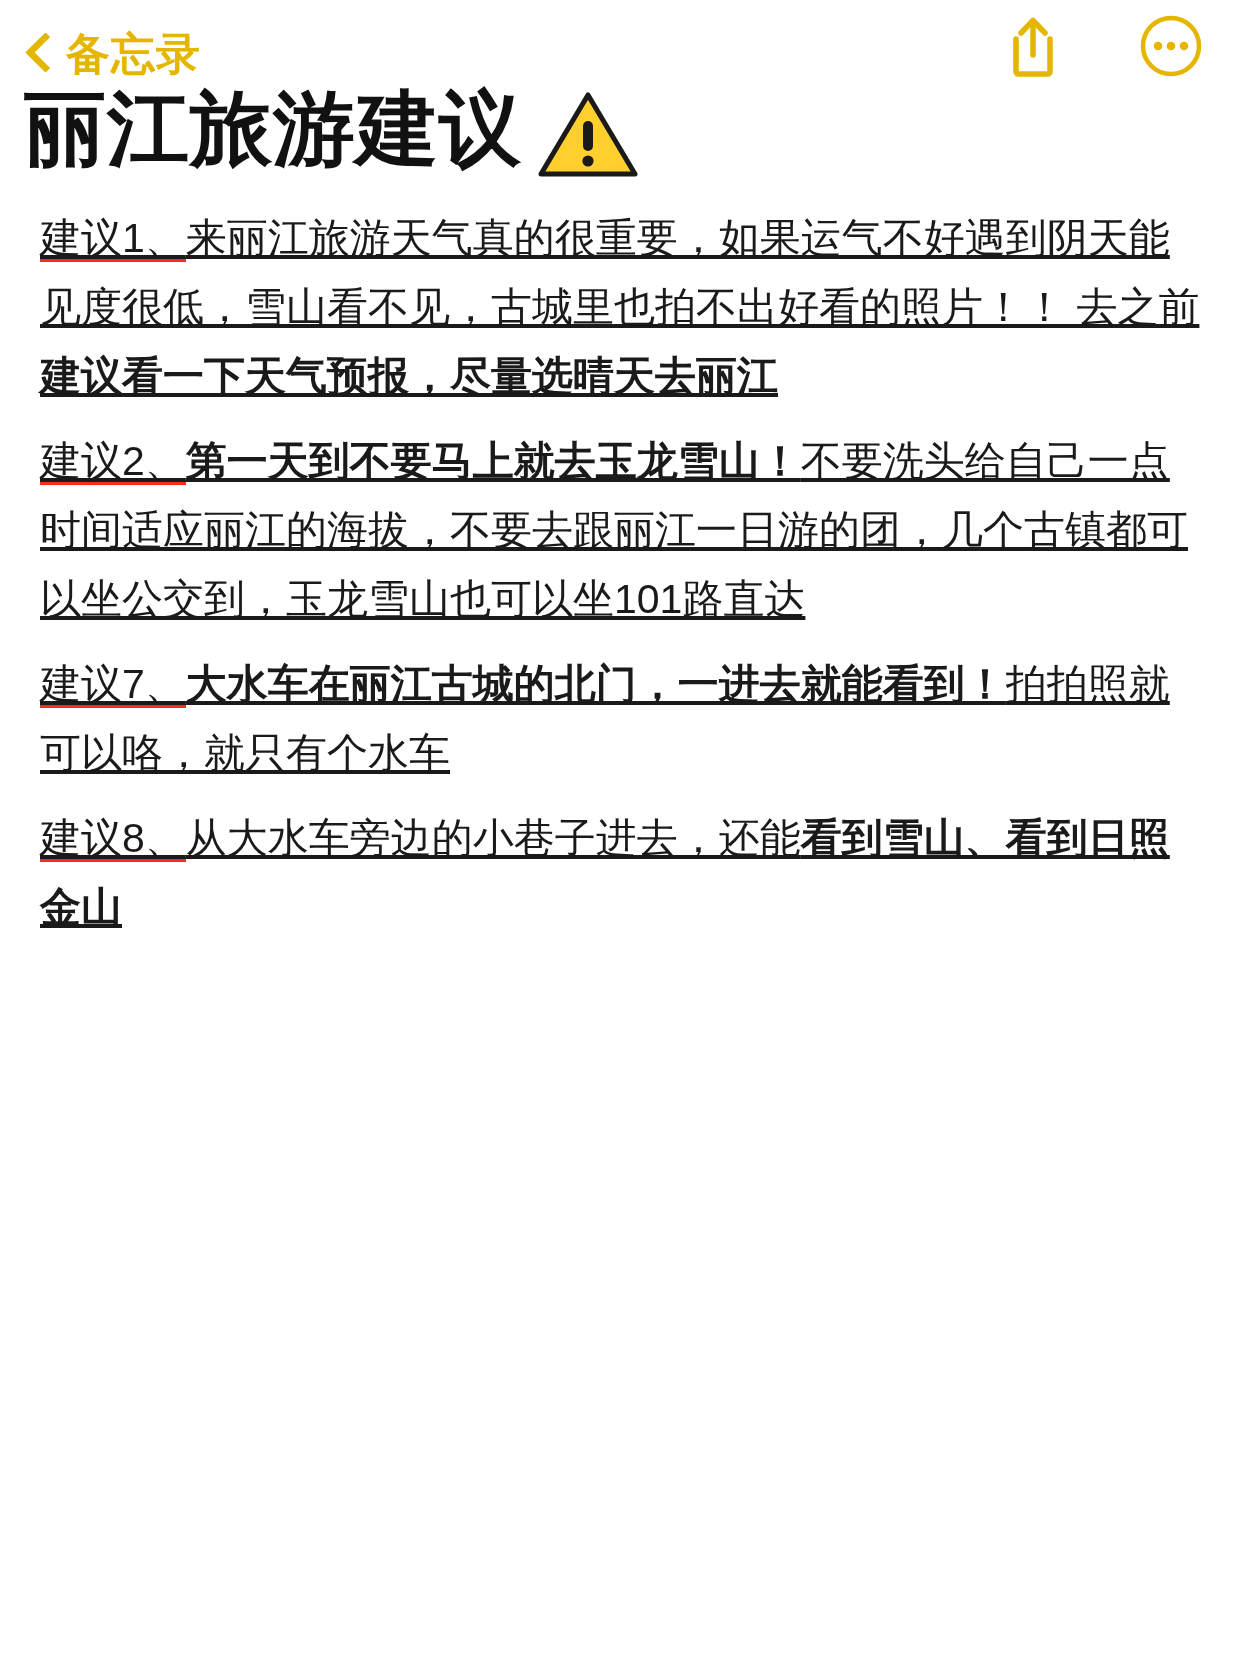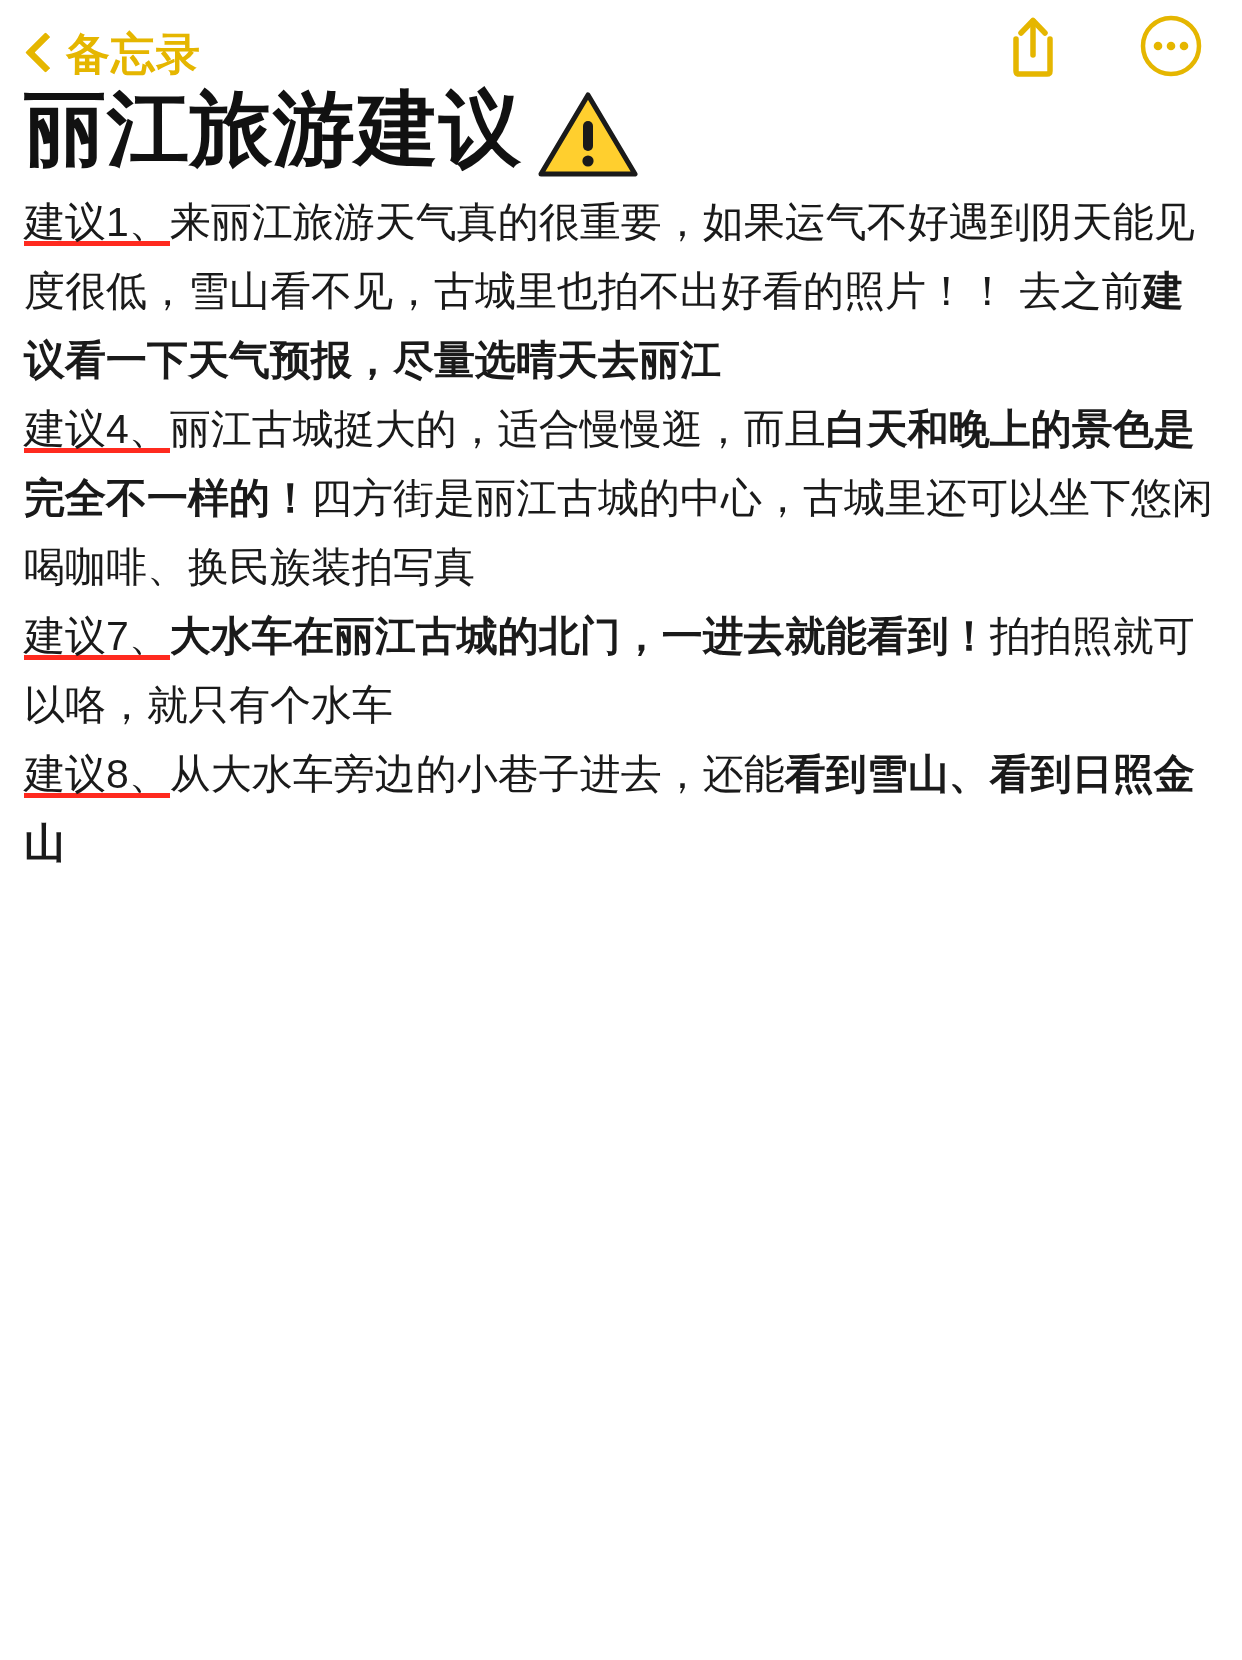--- a/index.html
+++ b/index.html
@@ -88,22 +88,23 @@
 
   
   .note-body {
     padding: 6px 20px 0 24px;
     font-size: 41px;
     line-height: 69px;
     color: #1a1a1a;
     letter-spacing: 0px;
   }
   .para {
-    margin: 0;
+    margin: 16px;
     text-indent: 0;
+    text-decoration: underline;
   }
   .lead {
     position: relative;
     display: inline;
     background-image: linear-gradient(to right, #ff2a1f, #ff2a1f);
     background-repeat: no-repeat;
     background-size: 100% 5px;
     background-position: 0 calc(100% - 2px);
     padding-bottom: 3px;
   }
@@ -142,17 +143,17 @@
   <svg width="104" height="96" viewBox="0 0 104 96">
     <path d="M52 9 L99 88 L5 88 Z" fill="#ffcf2e" stroke="#1a1a1a" stroke-width="5" stroke-linejoin="round"></path>
     <rect x="47" y="35" width="10" height="30" rx="5" fill="#1a1a1a"></rect>
     <circle cx="52" cy="75" r="5.6" fill="#1a1a1a"></circle>
   </svg>
 </div>
 
 <div class="note-body">
   <div id="tips-container">
       <p class="para"><span class="lead">建议1、</span><span>来丽江旅游天气真的很重要，如果运气不好遇到阴天能见度很低，雪山看不见，古城里也拍不出好看的照片！！ 去之前</span><span class="b">建议看一下天气预报，尽量选晴天去丽江</span></p>
-      <p class="para"><span class="lead">建议4、</span><span>丽江古城挺大的，适合慢慢逛，而且</span><span class="b">白天和晚上的景色是完全不一样的！</span><span>四方街是丽江古城的中心，古城里还可以坐下悠闲喝咖啡、换民族装拍写真</span></p>
+      <p class="para"><span class="lead">建议2、</span><span class="b">第一天到不要马上就去玉龙雪山！</span><span>不要洗头给自己一点时间适应丽江的海拔，不要去跟丽江一日游的团，几个古镇都可以坐公交到，玉龙雪山也可以坐101路直达</span></p>
       <p class="para"><span class="lead">建议7、</span><span class="b">大水车在丽江古城的北门，一进去就能看到！</span><span>拍拍照就可以咯，就只有个水车</span></p>
       <p class="para"><span class="lead">建议8、</span><span>从大水车旁边的小巷子进去，还能</span><span class="b">看到雪山、看到日照金山</span></p>
     </div>
 </div>
 
 </body></html>

